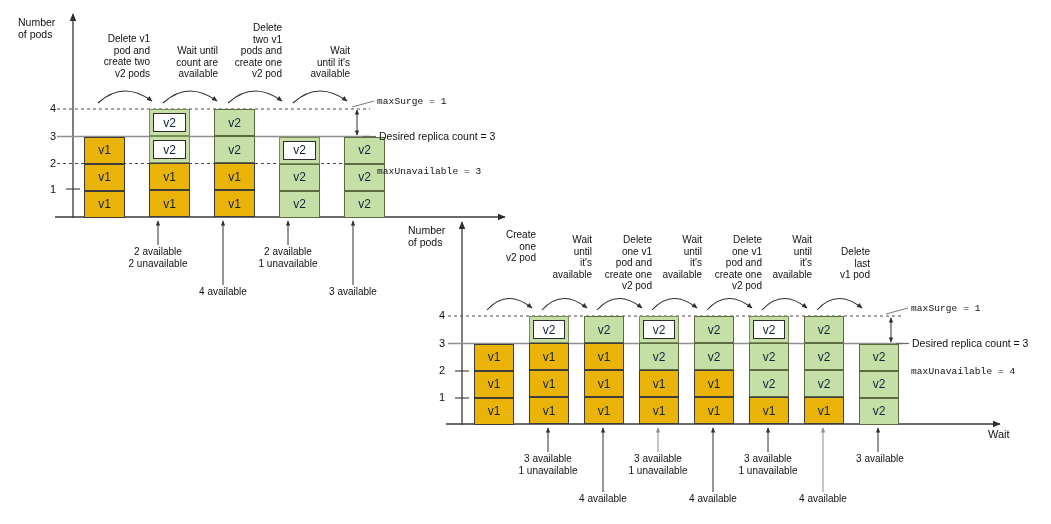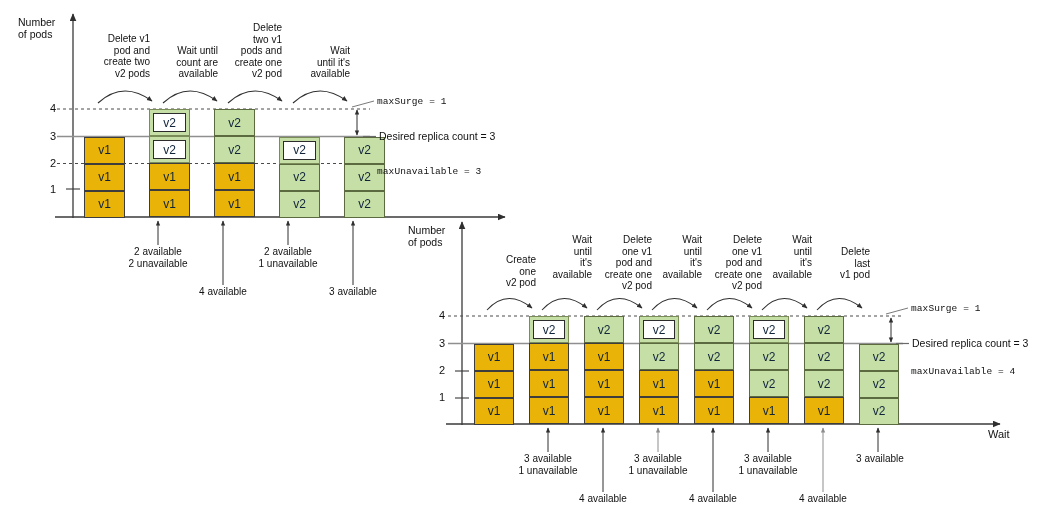--- a/index.html
+++ b/index.html
@@ -185,21 +185,21 @@
   <div class="abs note" style="left:308px;top:286px;width:90px;">3 available</div>
 
   <div class="abs axis-title" style="left:408px;top:224px;width:52px;">Number
 of pods</div>
 
   <div class="abs tick" style="left:431px;top:309px;">4</div>
   <div class="abs tick" style="left:431px;top:337px;">3</div>
   <div class="abs tick" style="left:431px;top:364px;">2</div>
   <div class="abs tick" style="left:431px;top:391px;">1</div>
 
-  <div class="abs step-label" style="left:474px;top:246px;width:62px;">Create
+  <div class="abs step-label" style="left:474px;top:221px;width:62px;">Create
 one
 v2 pod</div>
   <div class="abs step-label" style="left:530px;top:226px;width:62px;">Wait
 until
 it's
 available</div>
   <div class="abs step-label" style="left:582px;top:226px;width:70px;">Delete
 one v1
 pod and
 create one

